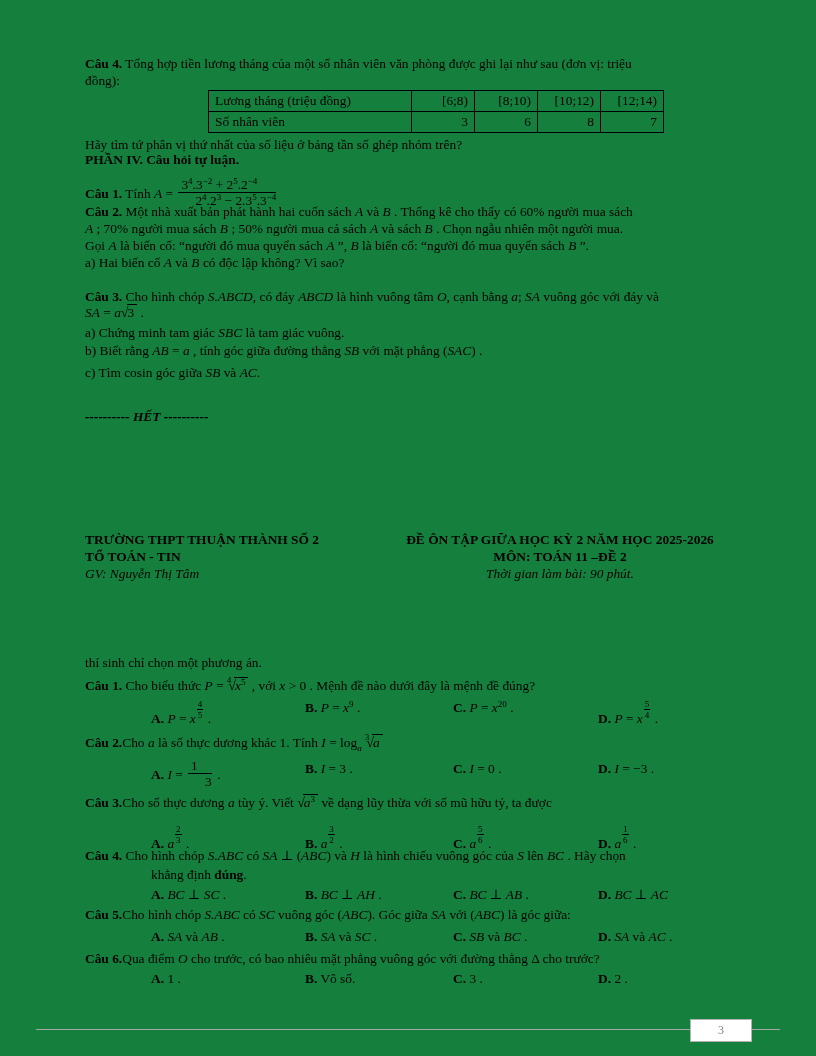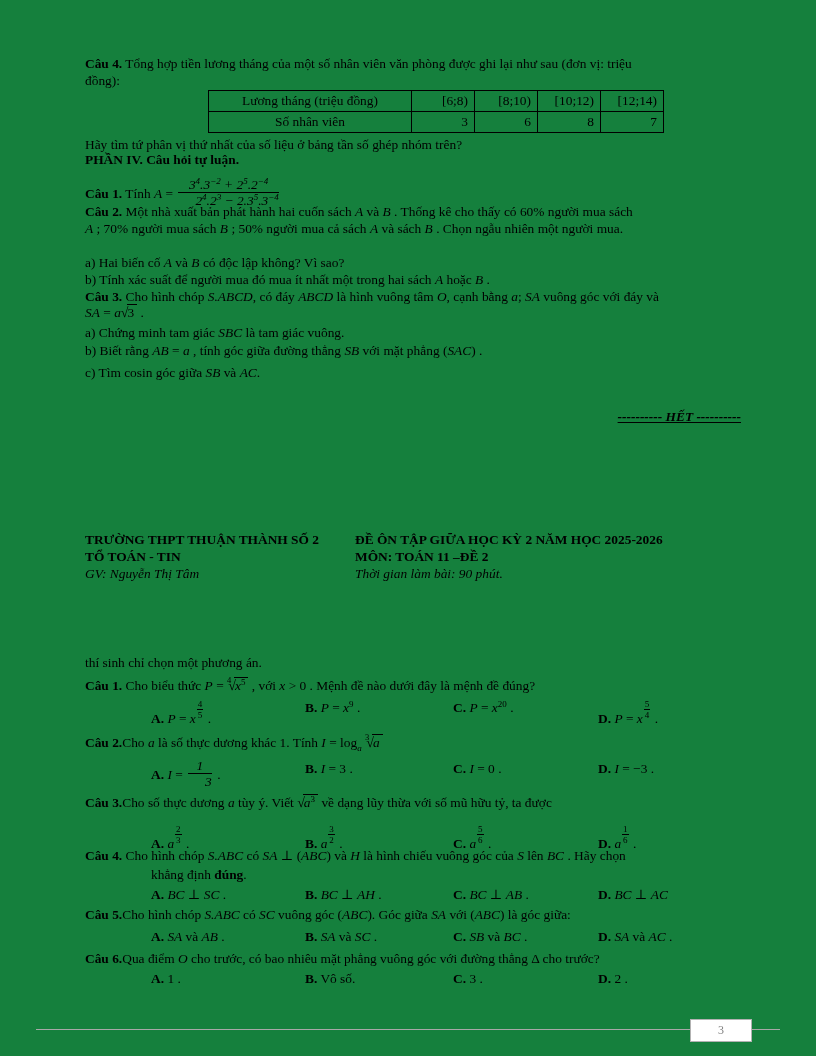--- a/index.html
+++ b/index.html
@@ -1,48 +1,48 @@
 <!DOCTYPE html>
 <html><head>
 <meta charset="utf-8">
 <style>
   html,body{margin:0;padding:0;background:#ffffff;}
   .page{position:relative;width:816px;height:1056px;background:#15803d;overflow:hidden;
         font-family:"Liberation Serif","DejaVu Serif",serif;font-size:13.4px;color:#000;}
   .content{position:absolute;left:85px;top:0;width:656px;height:1056px;}
   .line{position:absolute;left:0;white-space:nowrap;line-height:17px;height:17px;}
-  .center{width:656px;text-align:right;text-decoration:underline;}
+  .center{width:656px;text-align:left;}
   .sb{font-weight:bold;}
   .si{font-style:italic;}
   .sbi{font-weight:bold;font-style:italic;}
   sup{font-size:9px;line-height:0;}
   sub{font-size:9px;line-height:0;font-style:italic;}
   
-  .frac{display:inline-block;line-height:1.15;text-align:center;vertical-align:middle;
-        margin:0 2px;transform:translateY(-2px);font-style:italic;}
+  .frac{display:inline-block;line-height:1.15;vertical-align:middle;
+        margin:0 2px;transform:translateY(-2px);}
   .frac .num{display:block;border-bottom:1px solid #000;padding:0 3px;}
   .frac .den{display:block;margin-left:17px;}
   
   .supfrac{display:inline-block;font-size:9px;line-height:1.15;text-align:center;
            vertical-align:5px;margin:0 1px;}
   .supfrac .num{display:block;border-bottom:1px solid #000;padding:0 1px;}
   .supfrac .den{display:block;}
   
   .sqrt{display:inline-block;white-space:nowrap;}
   .sqrt .idx{font-size:8.5px;vertical-align:7px;margin-right:-3px;position:relative;z-index:1;}
   .sqrt .sign{font-size:14px;}
   .sqrt .bar{display:inline-block;border-top:1px solid #000;padding:0 3px 0 1px;margin-left:-2px;line-height:15px;}
   
   .freq-table{position:absolute;left:123px;top:90px;border-collapse:collapse;font-size:13.4px;}
   .freq-table td{border:1px solid #000;height:20px;padding:0 6px;text-align:center;}
-  .freq-table td.c0{width:190px;text-align:center;}
+  .freq-table td.c0{width:190px;text-align:left;}
   .freq-table td.cn{width:50px;text-align:right;}
   
   .hdr-left{position:absolute;left:0;width:256px;text-align:left;white-space:nowrap;line-height:17px;}
-  .hdr-right{position:absolute;left:270px;width:386px;white-space:nowrap;line-height:17px;}
+  .hdr-right{position:absolute;left:282px;width:386px;text-align:center;white-space:nowrap;line-height:17px;}
   .hb{font-weight:bold;}
   .hi{font-style:italic;}
   
   .opt{position:absolute;white-space:nowrap;}
   .opt-a{left:66px;} .opt-b{left:220px;} .opt-c{left:368px;} .opt-d{left:513px;}
   
   .footer-rule{position:absolute;left:36px;top:1029px;width:744px;height:0;border-top:1px solid #a8a8a8;}
   .pgbox{position:absolute;left:690px;top:1019px;width:60px;height:21px;border:1px solid #b2b2b2;
          background:#ffffff;z-index:2;display:flex;align-items:center;justify-content:center;
          color:#7f7f7f;font-size:12px;}
@@ -73,22 +73,22 @@
         <td class="cn">7</td>
       </tr>
     </tbody>
       </table>
 
     <div class="line" style="top:136px">Hãy tìm tứ phân vị thứ nhất của số liệu ở bảng tần số ghép nhóm trên?</div>
     <div class="line" style="top:151px"><span class="sb">PHẦN IV. Câu hỏi tự luận.</span></div>
     <div class="line" style="top:179px"><span class="sb">Câu 1.</span> Tính <span class="si">A</span> = <span class="frac"><span class="num">3<sup>4</sup>.3<sup>−2</sup> + 2<sup>5</sup>.2<sup>−4</sup></span><span class="den">2<sup>4</sup>.2<sup>3</sup> − 2.3<sup>5</sup>.3<sup>−4</sup></span></span></div>
     <div class="line" style="top:203px"><span class="sb">Câu 2.</span> Một nhà xuất bản phát hành hai cuốn sách <span class="si">A</span> và <span class="si">B</span> . Thống kê cho thấy có 60% người mua sách</div>
     <div class="line" style="top:220px"><span class="si">A</span> ; 70% người mua sách <span class="si">B</span> ; 50% người mua cả sách <span class="si">A</span> và sách <span class="si">B</span> . Chọn ngẫu nhiên một người mua.</div>
+    <div class="line" style="top:237px">Gọi <span class="si">A</span> là biến cố: “người đó mua quyển sách <span class="si">A</span> ”, <span class="si">B</span> là biến cố: “người đó mua quyển sách <span class="si">B</span> ”.</div>
     <div class="line" style="top:254px">a) Hai biến cố <span class="si">A</span> và <span class="si">B</span> có độc lập không? Vì sao?</div>
-    <div class="line" style="top:271px">b) Tính xác suất để người mua đó mua ít nhất một trong hai sách <span class="si">A</span> hoặc <span class="si">B</span> .</div>
     <div class="line" style="top:288px"><span class="sb">Câu 3.</span> Cho hình chóp <span class="si">S.ABCD</span>, có đáy <span class="si">ABCD</span> là hình vuông tâm <span class="si">O</span>, cạnh bằng <span class="si">a</span>; <span class="si">SA</span> vuông góc với đáy và</div>
     <div class="line" style="top:304px"><span class="si">SA</span> = <span class="si">a</span><span class="sqrt"><span class="sign">√</span><span class="bar">3</span></span> .</div>
     <div class="line" style="top:324px">a) Chứng minh tam giác <span class="si">SBC</span> là tam giác vuông.</div>
     <div class="line" style="top:342px">b) Biết rằng <span class="si">AB</span> = <span class="si">a</span> , tính góc giữa đường thẳng <span class="si">SB</span> với mặt phẳng (<span class="si">SAC</span>) .</div>
     <div class="line" style="top:364px">c) Tìm cosin góc giữa <span class="si">SB</span> và <span class="si">AC</span>.</div>
     <div class="line center" style="top:408px"><span class="sbi">---------- HẾT ----------</span></div>
 
     <div class="hdr-left hb" style="top:531px">TRƯỜNG THPT THUẬN THÀNH SỐ 2</div>
     <div class="hdr-left hi" style="top:565px">GV: Nguyễn Thị Tâm</div>
     <div class="hdr-left hb" style="top:548px">TỔ TOÁN - TIN</div>

